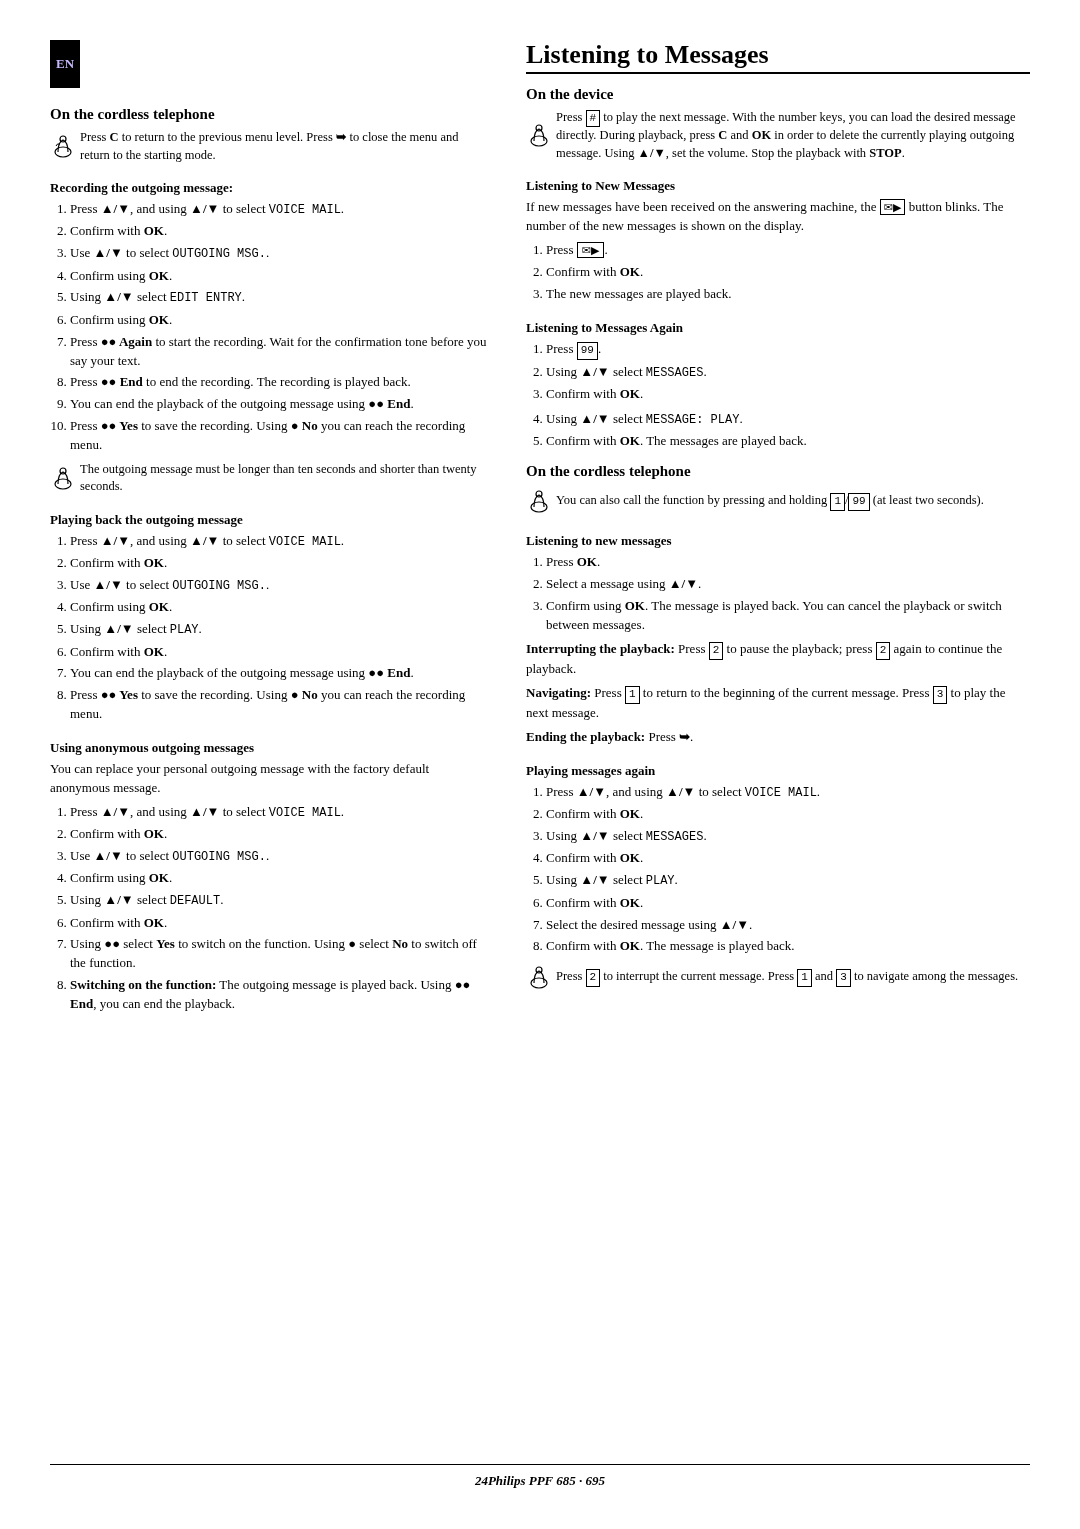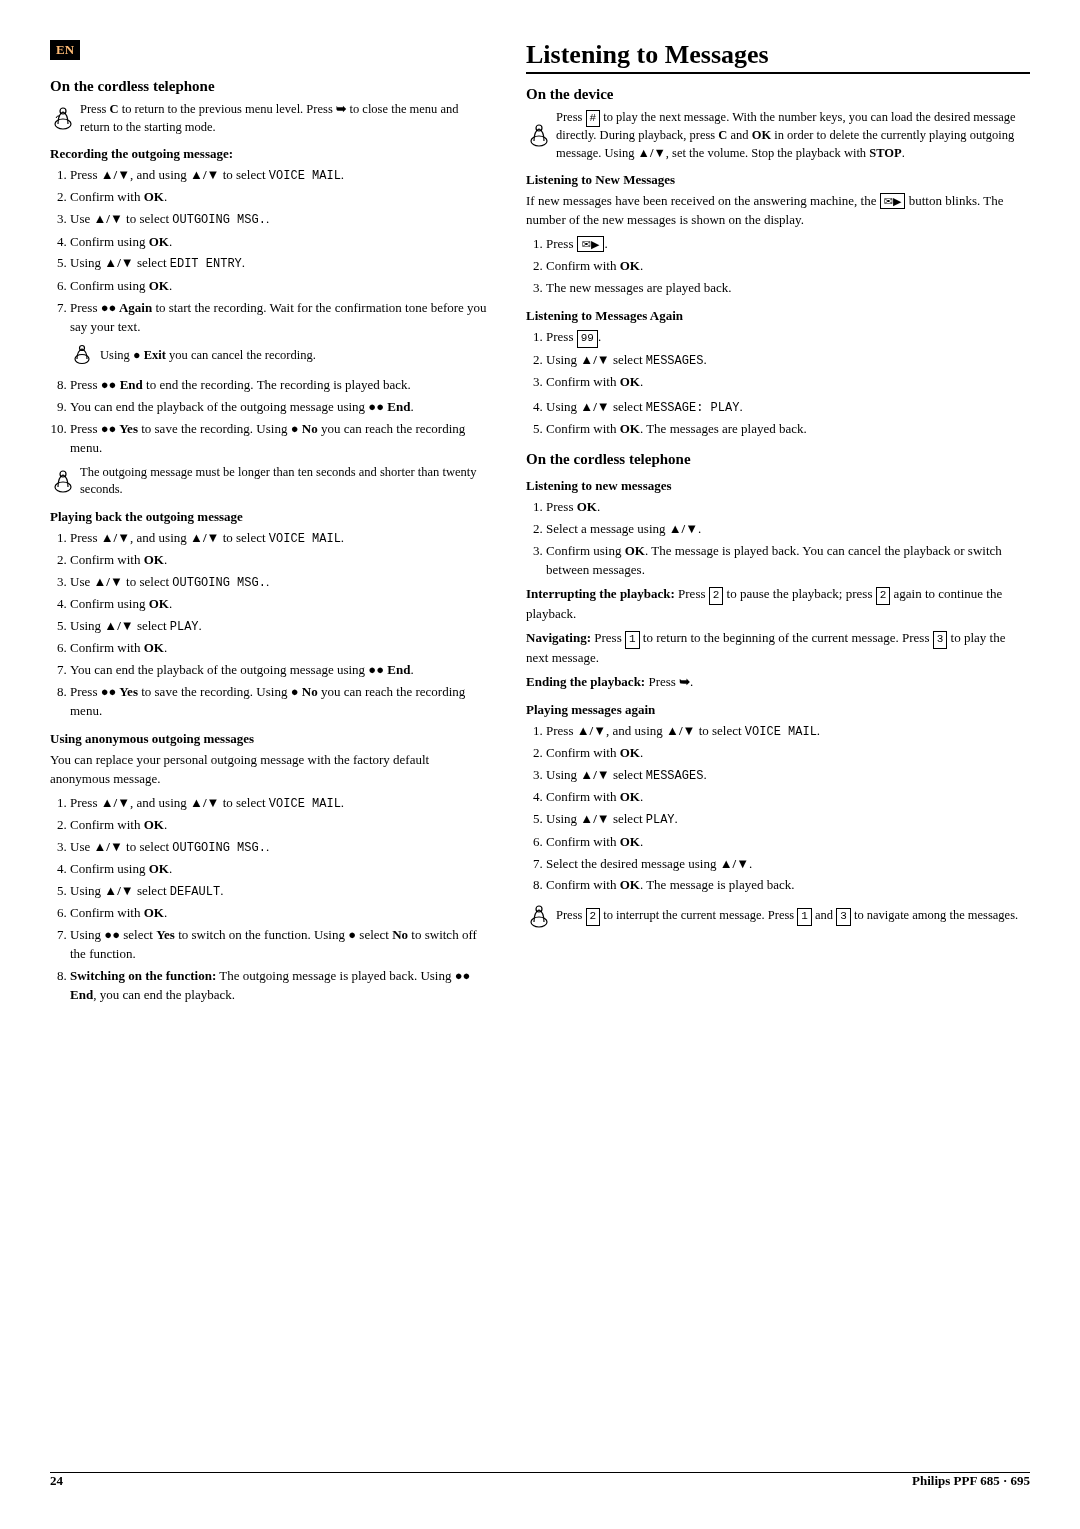--- a/index.html
+++ b/index.html
@@ -33,21 +33,21 @@
       flex: 1;
     }
     .section-title {
       font-size: 15px;
       font-weight: bold;
       margin-bottom: 6px;
     }
     .sub-section-title {
       font-size: 13px;
       font-weight: bold;
-      margin-top: 10px;
+      margin-top: 16px;
       margin-bottom: 4px;
     }
     .main-heading {
       font-size: 26px;
       font-weight: bold;
       border-bottom: 2px solid #000;
       padding-bottom: 2px;
       margin-bottom: 12px;
     }
     ol {
@@ -57,33 +57,35 @@
     ol li {
       margin-bottom: 3px;
       line-height: 1.45;
     }
     p {
       line-height: 1.45;
       margin-bottom: 5px;
     }
     .en-badge {
       background: #000;
-      color: #fdba74;
-      font-weight: bold;
-      font-size: 13px;
-      padding: 2px 6px;
+      color: #c4b5fd;
+      font-weight: bold;
+      font-size: 13px;
+      padding: 16px 6px;
       display: inline-block;
       margin-bottom: 8px;
     }
     .footer {
       display: flex;
-      justify-content: space-between;
+      justify-content: center;
       align-items: center;
       border-top: 1px solid #000;
+      padding-top: 8px;
       margin-top: 16px;
+      font-style: italic;
     }
     .page-num {
       font-size: 13px;
       font-weight: bold;
     }
     .brand {
       font-size: 13px;
       font-weight: bold;
     }
     code, .mono {
@@ -145,32 +147,20 @@
         <div class="sub-section-title">Recording the outgoing message:</div>
 
         <ol>
           <li>Press <span class="bold">▲/▼</span>, and using <span class="bold">▲/▼</span> to select <span class="mono">VOICE MAIL</span>.</li>
           <li>Confirm with <span class="bold">OK</span>.</li>
           <li>Use <span class="bold">▲/▼</span> to select <span class="mono">OUTGOING MSG.</span>.</li>
           <li>Confirm using <span class="bold">OK</span>.</li>
           <li>Using <span class="bold">▲/▼</span> select <span class="mono">EDIT ENTRY</span>.</li>
           <li>Confirm using <span class="bold">OK</span>.</li>
           <li>Press <span class="bold">●● Again</span> to start the recording. Wait for the confirmation tone before you say your text.
-            <div class="note-row" style="margin-top:4px;">
-              <div class="icon-wrap">
-                <svg width="24" height="24" viewBox="0 0 24 24">
-                  <ellipse cx="12" cy="18" rx="7" ry="4.5" fill="none" stroke="#000" stroke-width="1.2"></ellipse>
-                  <path d="M7 18 Q7 10 12 8 Q17 10 17 18" fill="none" stroke="#000" stroke-width="1.2"></path>
-                  <circle cx="12" cy="7" r="2.5" fill="none" stroke="#000" stroke-width="1.2"></circle>
-                </svg>
-              </div>
-              <div class="content">
-                Using <span class="bold">● Exit</span> you can cancel the recording.
-              </div>
-            </div>
           </li>
           <li>Press <span class="bold">●● End</span> to end the recording. The recording is played back.</li>
           <li>You can end the playback of the outgoing message using <span class="bold">●● End</span>.</li>
           <li>Press <span class="bold">●● Yes</span> to save the recording. Using <span class="bold">● No</span> you can reach the recording menu.</li>
         </ol>
 
         <div class="note-row">
           <div class="icon-wrap">
             <svg width="26" height="26" viewBox="0 0 26 26">
               <ellipse cx="13" cy="20" rx="8" ry="5" fill="none" stroke="#000" stroke-width="1.2"></ellipse>
@@ -256,20 +246,32 @@
           <ol start="4">
             <li>Using <span class="bold">▲/▼</span> select <span class="mono">MESSAGE: PLAY</span>.</li>
             <li>Confirm with <span class="bold">OK</span>. The messages are played back.</li>
           </ol>
         </div>
       </div>
 
       <div style="margin-top:12px;">
         <div class="section-title">On the cordless telephone</div>
 
+        <div class="note-row">
+          <div class="icon-wrap">
+            <svg width="26" height="26" viewBox="0 0 26 26">
+              <ellipse cx="13" cy="20" rx="8" ry="5" fill="none" stroke="#000" stroke-width="1.2"></ellipse>
+              <path d="M8 20 Q8 10 13 8 Q18 10 18 20" fill="none" stroke="#000" stroke-width="1.2"></path>
+              <circle cx="13" cy="7" r="3" fill="none" stroke="#000" stroke-width="1.2"></circle>
+            </svg>
+          </div>
+          <div class="content">
+            You can also call the function by pressing and holding <span class="kbd">1</span>/<span class="kbd">99</span> (at least two seconds).
+          </div>
+        </div>
 
         <div style="margin-top:6px;">
           <div class="sub-section-title">Listening to new messages</div>
           <ol>
             <li>Press <span class="bold">OK</span>.</li>
             <li>Select a message using <span class="bold">▲/▼</span>.</li>
             <li>Confirm using <span class="bold">OK</span>. The message is played back. You can cancel the playback or switch between messages.</li>
           </ol>
         </div>
 

